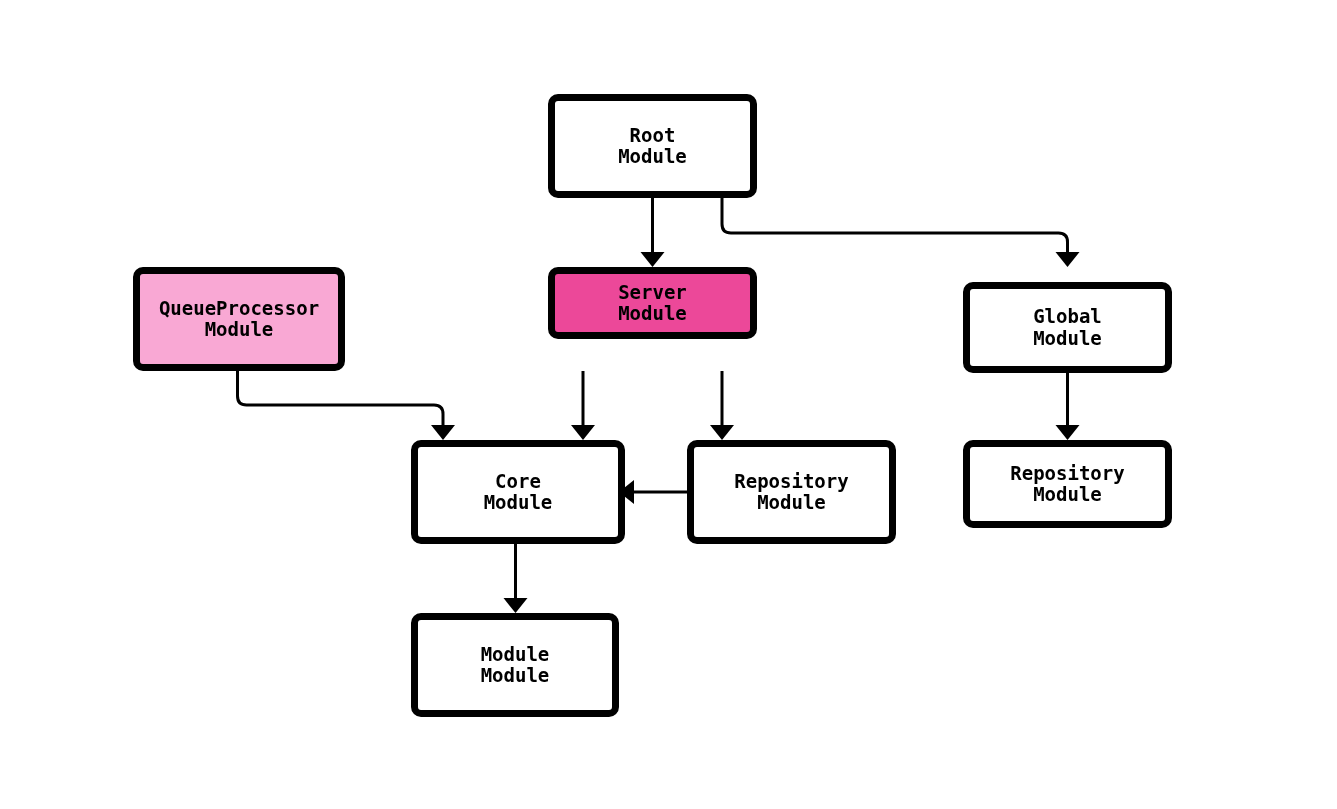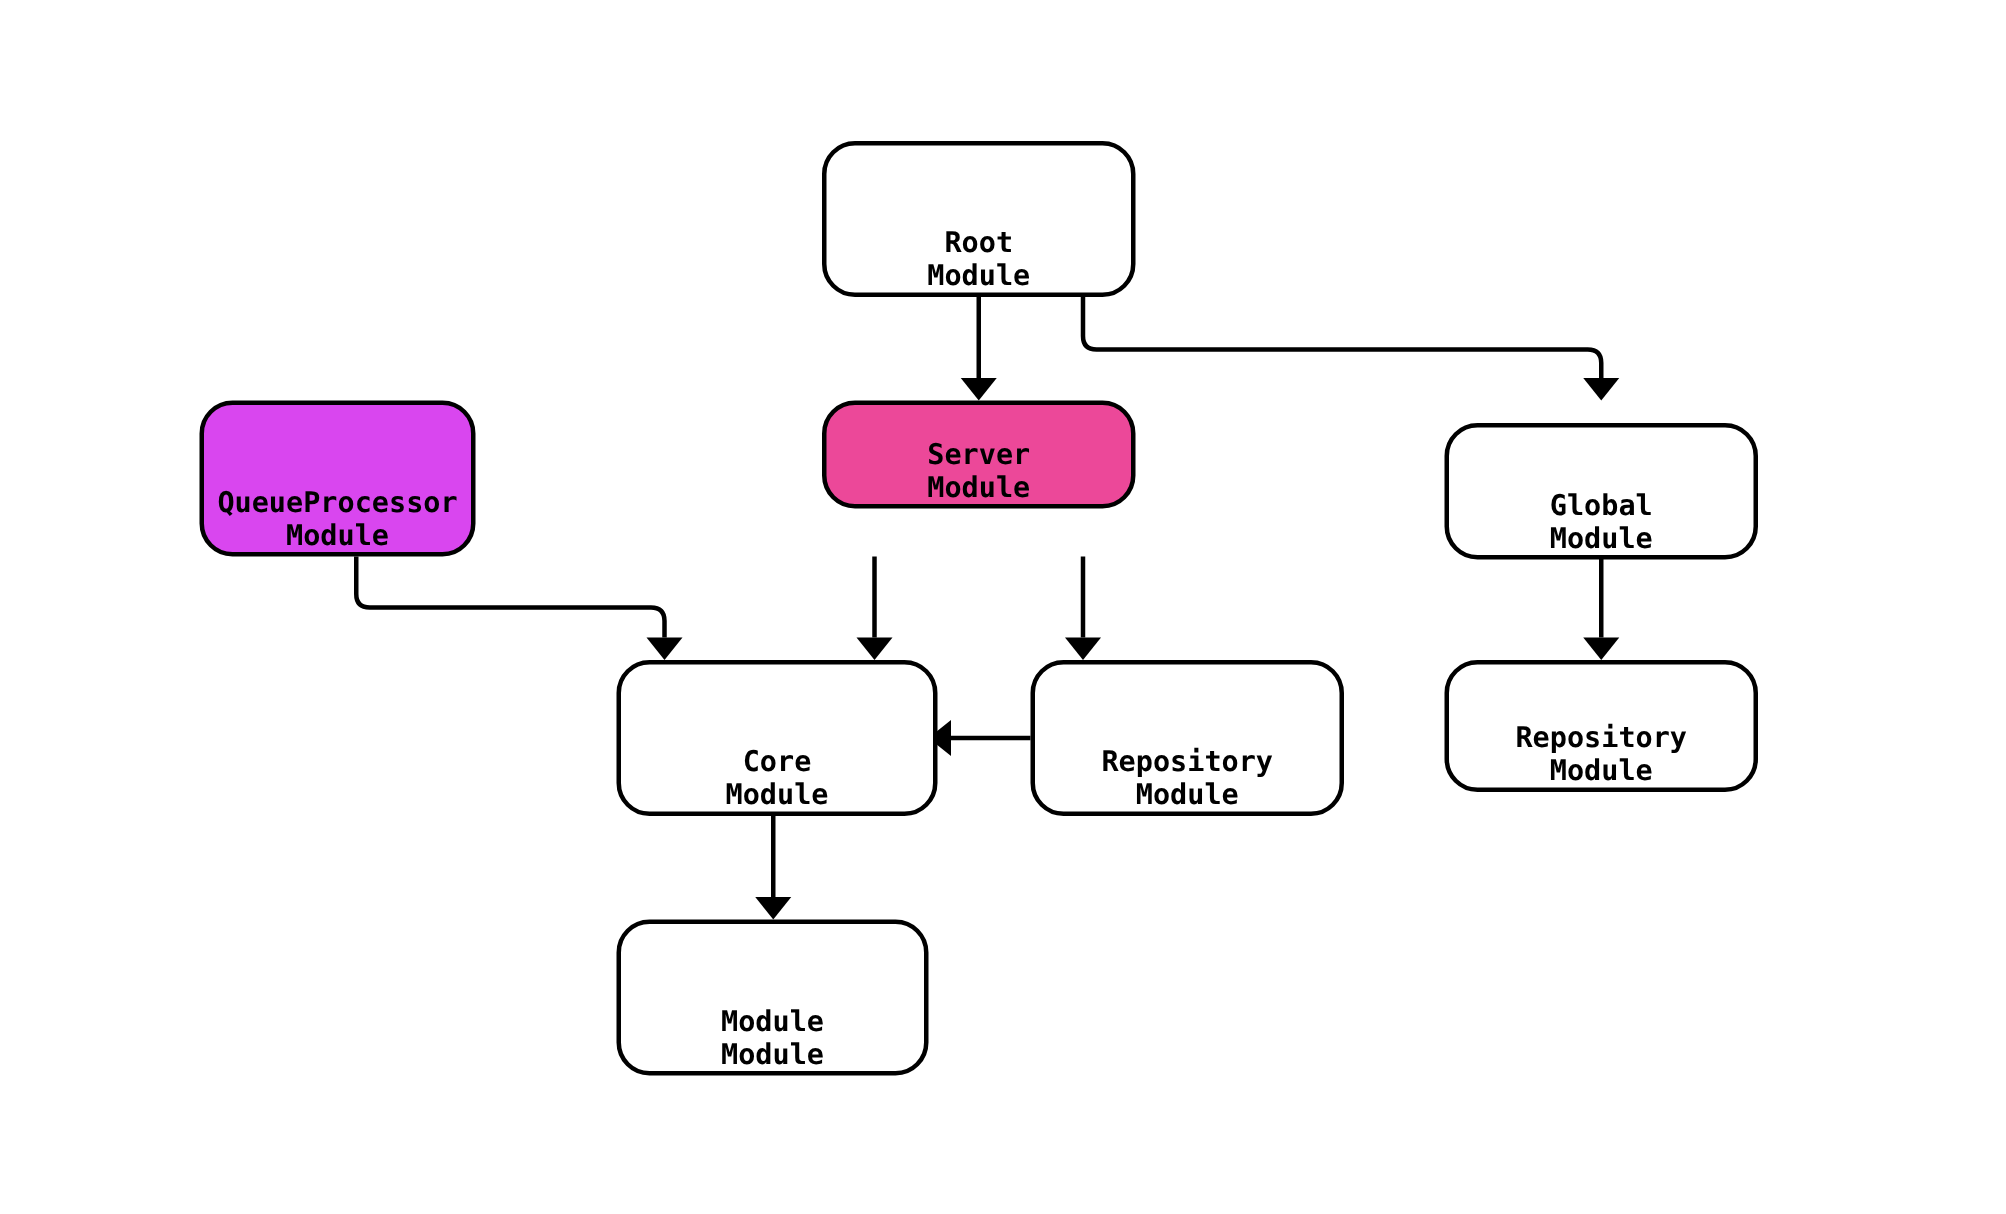--- a/index.html
+++ b/index.html
@@ -30,26 +30,26 @@
     position: absolute;
     left: 0;
     top: 0;
     width: 100%;
     height: 100%;
   }
   .node {
     position: absolute;
     box-sizing: border-box;
     background: #ffffff;
-    border: 3px solid #737373;
-    border-radius: 22px;
+    border: 7px solid #737373;
+    border-radius: 10px;
     display: flex;
     flex-direction: column;
     align-items: center;
-    justify-content: flex-end;
+    justify-content: center;
     text-align: center;
   }
   .node-label-line {
     font-family: "DejaVu Sans Mono", monospace;
     font-weight: bold;
     font-size: 19px;
     line-height: 21.5px;
     color: #000000;
     white-space: pre;
   }
@@ -74,21 +74,21 @@
       <path d="M 1067.5 371 L 1067.5 425" fill="none" stroke="#000000" stroke-width="3"></path>
       <polygon points="1067.5,440 1055.5,425 1079.5,425" fill="#000000"></polygon>
       <path d="M 515.5 544 L 515.5 598" fill="none" stroke="#000000" stroke-width="3"></path>
       <polygon points="515.5,613 503.5,598 527.5,598" fill="#000000"></polygon>
     </svg>
   <div class="nodes">
       <div class="node" style="left: 548px; top: 94px; width: 209px; height: 104px; background: rgb(255, 255, 255); border-color: rgb(0, 0, 0);">
         <div class="node-label-line">Root</div>
         <div class="node-label-line">Module</div>
       </div>
-      <div class="node" style="left: 133px; top: 267px; width: 184px; height: 104px; background: #d946ef; border-color: rgb(0, 0, 0);">
+      <div class="node" style="left: 133px; top: 267px; width: 212px; height: 104px; background: #f9a8d4; border-color: rgb(0, 0, 0);">
         <div class="node-label-line">QueueProcessor</div>
         <div class="node-label-line">Module</div>
       </div>
       <div class="node" style="left: 548px; top: 267px; width: 209px; height: 72px; background: #ec4899; border-color: rgb(0, 0, 0);">
         <div class="node-label-line">Server</div>
         <div class="node-label-line">Module</div>
       </div>
       <div class="node" style="left: 963px; top: 282px; width: 209px; height: 91px; background: rgb(255, 255, 255); border-color: rgb(0, 0, 0);">
         <div class="node-label-line">Global</div>
         <div class="node-label-line">Module</div>

